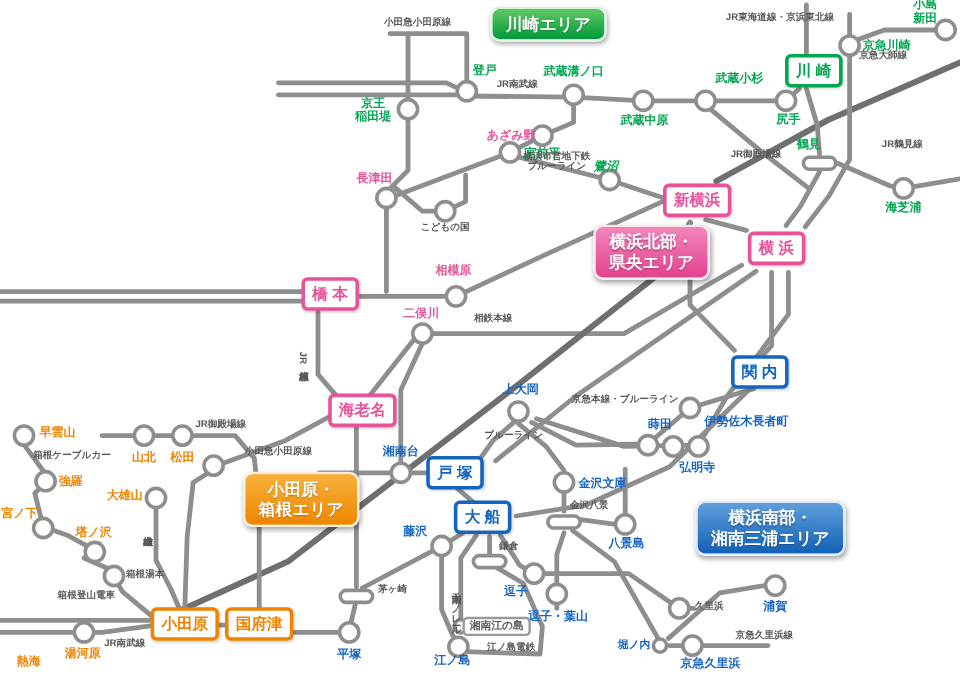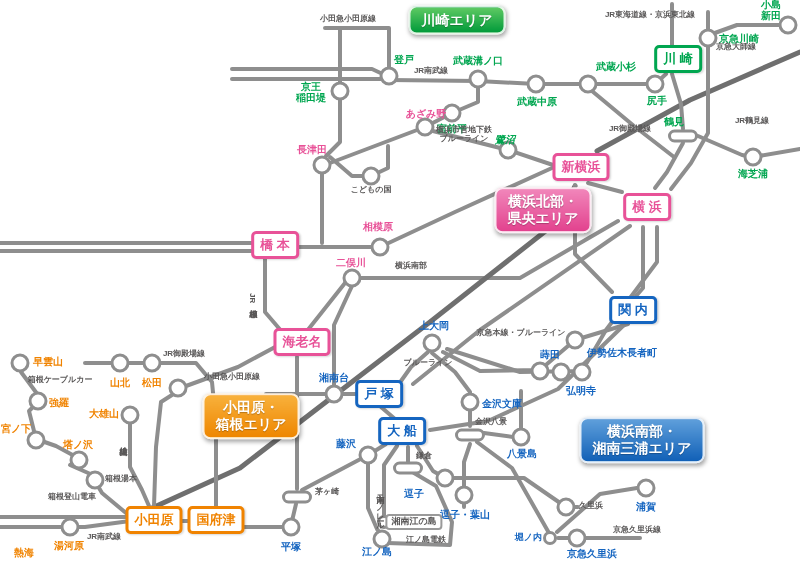--- a/index.html
+++ b/index.html
@@ -181,21 +181,21 @@
       <div class="lbl blue" style="left: 581px; top: 390px;">弘明寺</div>
       <div class="lbl blue" style="left: 434px; top: 325px;">上大岡</div>
       <div class="lbl blue" style="left: 334px; top: 377px; font-family: Liberation Serif, serif;">湘南台</div>
       <div class="lbl blue a-l" style="left: 482px; top: 403px;">金沢文庫</div>
       <div class="lbl gray" style="left: 491px; top: 422px; font-size: 8px;">金沢八景</div>
       <div class="lbl blue" style="left: 522px; top: 453px;">八景島</div>
       <div class="lbl blue" style="left: 346px; top: 443px;">藤沢</div>
       <div class="lbl gray a-l" style="left: 315px; top: 492px; font-size: 8px;">茅ヶ崎</div>
       <div class="lbl blue" style="left: 291px; top: 546px; text-align: right;">平塚</div>
       <div class="lbl gray a-l" style="left: 416px; top: 456px; font-size: 8px;">鎌倉</div>
-      <div class="lbl blue" style="left: 414px; top: 493px;">逗子</div>
+      <div class="lbl blue" style="left: 430px; top: 493px;">逗子</div>
       <div class="lbl blue" style="left: 465px; top: 514px;">逗子・葉山</div>
       <div class="lbl gray a-l" style="left: 579px; top: 506px; font-size: 8px;">久里浜</div>
       <div class="lbl blue" style="left: 646px; top: 506px;">浦賀</div>
       <div class="lbl blue a-r" style="left: 542px; top: 538px; font-size: 9px;">堀ノ内</div>
       <div class="lbl blue" style="left: 592px; top: 553px;">京急久里浜</div>
       <div class="lbl blue" style="left: 377px; top: 551px;">江ノ島</div>
       <div class="lbl gray boxedlbl" style="left: 414px; top: 522px;">湘南江の島</div>
       <div class="lbl orange a-l" style="left: 33px; top: 361px;">早雲山</div>
       <div class="lbl orange a-l" style="left: 49px; top: 402px;">強羅</div>
       <div class="lbl orange a-l" style="left: 1px; top: 428px;">宮ノ下</div>
@@ -207,21 +207,21 @@
       <div class="lbl orange" style="left: 69px; top: 545px;">湯河原</div>
       <div class="lbl orange" style="left: 24px; top: 552px;">熱海</div>
       <div class="lbl gray" style="left: 348px; top: 19px; font-size: 8px;">小田急小田原線</div>
       <div class="lbl gray" style="left: 431px; top: 71px; font-size: 8px;">JR南武線</div>
       <div class="lbl gray" style="left: 650px; top: 15px; font-size: 8px;">JR東海道線・京浜東北線</div>
       <div class="lbl gray" style="left: 736px; top: 47px; font-size: 8px;">京急大師線</div>
       <div class="lbl gray" style="left: 752px; top: 121px; font-size: 8px;">JR鶴見線</div>
       <div class="lbl gray" style="left: 630px; top: 129px; font-size: 8px;">JR御殿場線</div>
       <div class="lbl gray" style="left: 464px; top: 135px; font-size: 8px;">横浜市営地下鉄
 ブルーライン</div>
-      <div class="lbl gray" style="left: 411px; top: 266px; font-size: 8px;">横浜南部</div>
+      <div class="lbl gray" style="left: 411px; top: 266px; font-size: 8px;">相鉄本線</div>
       <div class="lbl gray vert" style="left: 252px; top: 293px; font-size: 8px;">JR相模線</div>
       <div class="lbl gray" style="left: 521px; top: 333px; font-size: 8px;">京急本線・ブルーライン</div>
       <div class="lbl gray" style="left: 428px; top: 363px; font-size: 8px;">ブルーライン</div>
       <div class="lbl gray" style="left: 184px; top: 354px; font-size: 8px;">JR御殿場線</div>
       <div class="lbl gray" style="left: 232px; top: 377px; font-size: 8px;">小田急小田原線</div>
       <div class="lbl gray" style="left: 60px; top: 380px; font-size: 8px;">箱根ケーブルカー</div>
       <div class="lbl gray" style="left: 72px; top: 497px; font-size: 8px;">箱根登山電車</div>
       <div class="lbl gray vert" style="left: 122px; top: 441px; font-size: 8px;">大雄山線</div>
       <div class="lbl gray vert" style="left: 379px; top: 489px; font-size: 8px;">湘南モノレール</div>
       <div class="lbl gray" style="left: 426px; top: 540px; font-size: 8px;">江ノ島電鉄</div>

